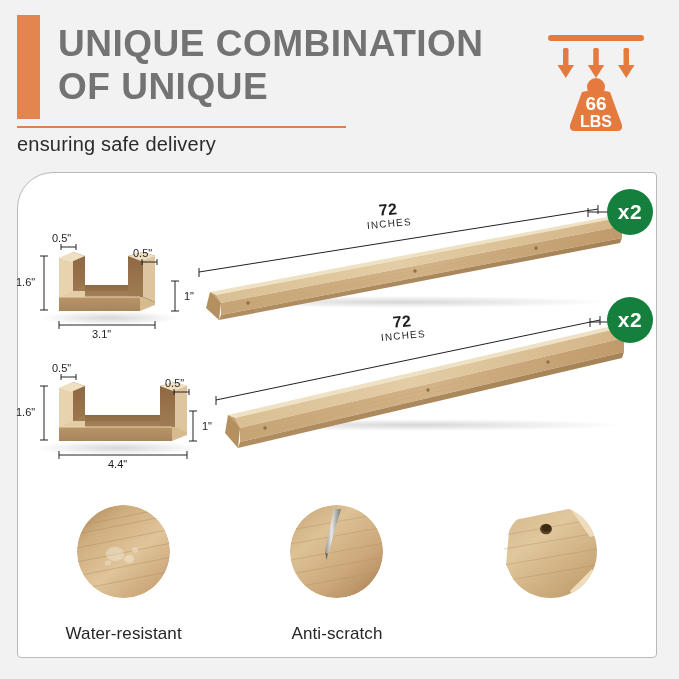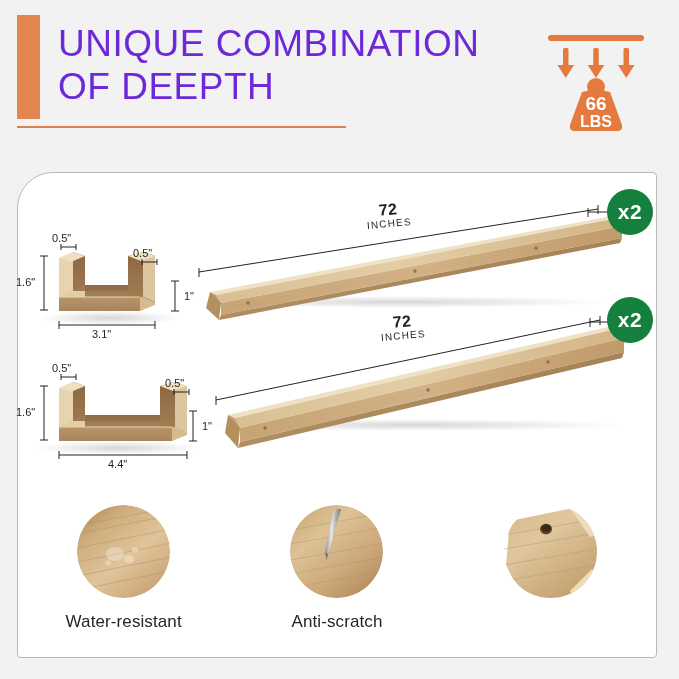--- a/index.html
+++ b/index.html
@@ -30,25 +30,25 @@
   }
 
   .title-block {
     position: absolute;
     left: 58px;
     top: 22px;
     width: 470px;
   }
   .title-line {
     font-family: "Liberation Sans", sans-serif;
-    font-weight: normal;
+    font-weight: bold;
     font-size: 37px;
     line-height: 43px;
     letter-spacing: 0.5px;
-    color: #6d28d9;
+    color: #737373;
     white-space: nowrap;
   }
 
   .divider {
     position: absolute;
     left: 17px;
     top: 126px;
     width: 329px;
     height: 1.5px;
     background: #d9824f;
@@ -171,40 +171,41 @@
     align-items: center;
   }
   .feature-circle {
     width: 93px;
     height: 93px;
     border-radius: 50%;
     overflow: hidden;
     position: relative;
   }
   .feature-label {
-    margin-top: 14px;
+    margin-top: 26px;
     font-size: 17px;
     color: #262626;
     letter-spacing: 0.1px;
     white-space: nowrap;
   }
 </style>
 </head>
 <body>
 
 <div id="page">
 
   <div class="accent-bar"></div>
 
   <div class="title-block">
     <div class="title-line">UNIQUE COMBINATION</div>
-    <div class="title-line">OF DEEPTH</div>
+    <div class="title-line">OF UNIQUE</div>
   </div>
 
   <div class="divider"></div>
+  <div class="subtitle">ensuring safe delivery</div>
 
   <svg class="weight-icon" viewBox="0 0 112 112">
 
     <rect x="8" y="11" width="96" height="6" rx="3" fill="#e57a3e"></rect>
 
     <g fill="#e57a3e">
       <rect x="23" y="24" width="5.5" height="20" rx="1.5"></rect>
       <polygon points="17.5,41 34,41 25.75,54"></polygon>
       <rect x="53.25" y="24" width="5.5" height="20" rx="1.5"></rect>
       <polygon points="47.75,41 64.25,41 56,54"></polygon>

